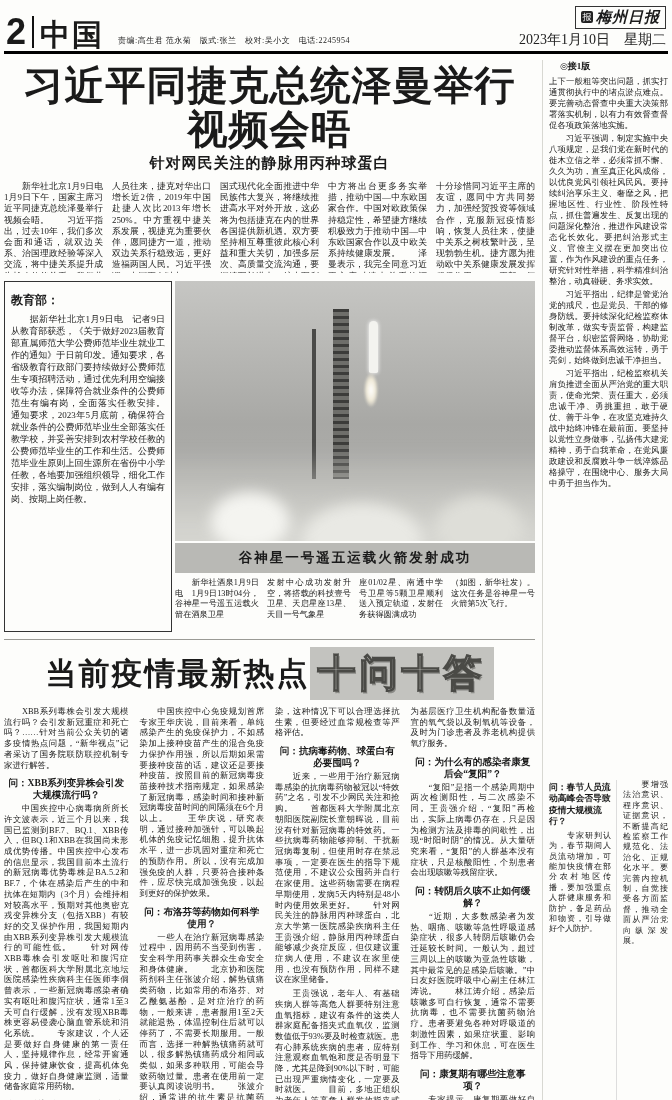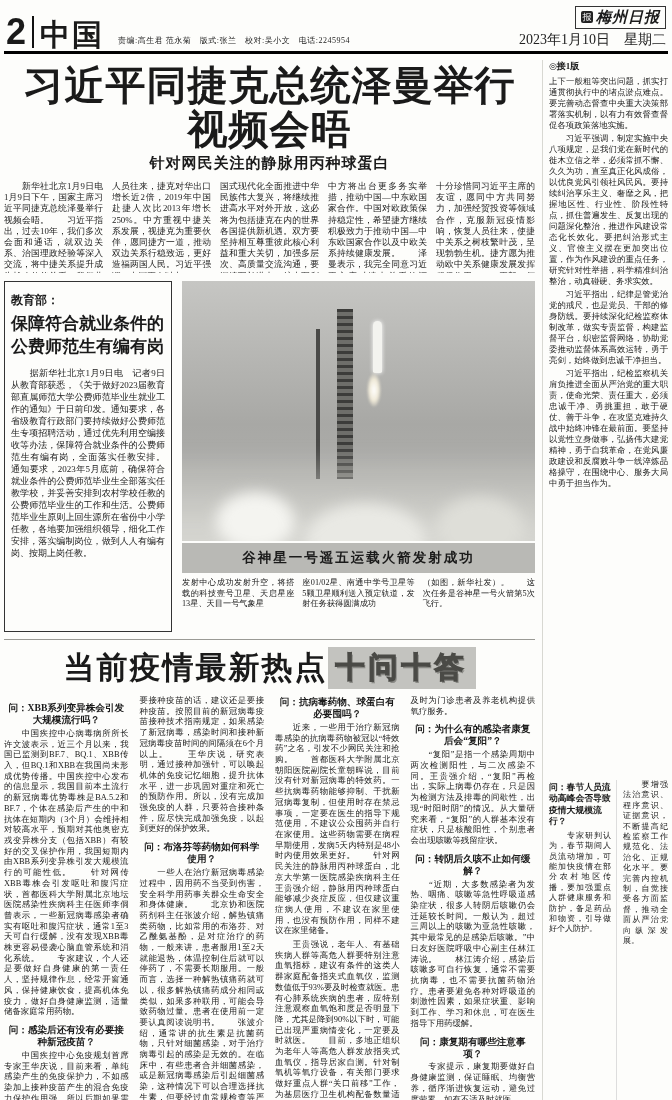--- a/index.html
+++ b/index.html
@@ -21,21 +21,21 @@
   
   #bodywrap{display:flex;gap:7px;margin-top:6px;}
   #mainarea{width:531px;flex:none;}
   #asidecol{flex:1;border-left:1px solid #d8d8d2;padding-left:6px;display:flex;flex-direction:column;}
   
   .headline{font-size:40px;font-weight:900;text-align:center;letter-spacing:1px;line-height:1.1;margin:4px 0 2px;}
   .subhead{font-size:15px;font-weight:700;text-align:center;margin:2px 0 8px;letter-spacing:1px;}
   .lead-cols{display:flex;gap:9px;height:92px;overflow:hidden;}
   .lead-cols .col{flex:1;font-size:8.8px;line-height:11.2px;text-align:justify;}
   
-  .band{display:flex;gap:10px;margin-top:8px;}
+  .band{display:flex;gap:3px;margin-top:8px;}
   .edu-box{width:168px;flex:none;border:1px solid #333;padding:8px 6px;box-sizing:border-box;}
   .edu-kicker{font-size:12px;font-weight:700;margin:2px 0 4px;}
   .edu-title{font-size:17px;font-weight:900;line-height:1.35;margin:0 0 8px;}
   .edu-body{font-size:9px;line-height:12px;text-align:justify;}
   .photo-stack{flex:1;display:flex;flex-direction:column;}
   .photo{position:relative;height:260px;background:linear-gradient(#c6c6c3 0%,#a8a8a5 55%,#b4b4b0 100%);overflow:hidden;}
   .tower{position:absolute;left:44%;top:28px;width:16px;height:170px;
          background:repeating-linear-gradient(#3c3c3a 0 3px,#6e6e6a 3px 7px);}
   .mast2{position:absolute;left:38%;top:48px;width:4px;height:150px;background:#4a4a48;}
   .rocket{position:absolute;left:54%;top:40px;width:9px;height:52px;background:#f3f3ef;border-radius:5px 5px 2px 2px;box-shadow:0 0 4px #fff;}
@@ -47,28 +47,28 @@
                     radial-gradient(70px 50px at 75% 65%,#dedeD8 0 55%,transparent 70%),
                     linear-gradient(transparent,#d4d4cf 70%);}
   .caption-bar{height:30px;background:#b9b9b5;display:flex;align-items:center;justify-content:center;
                font-size:13.5px;font-weight:900;letter-spacing:2px;margin-top:2px;}
   .caption-cols{display:flex;gap:8px;height:54px;overflow:hidden;margin-top:5px;}
   .caption-cols .col{flex:1;font-size:8.2px;line-height:10.6px;text-align:justify;}
   
   .qa-section{border-top:1px solid #9a9a95;margin-top:7px;padding-top:5px;}
   .qa-head{display:flex;align-items:center;justify-content:center;margin:2px 0 7px;}
   .qa-head-black{font-size:31px;font-weight:900;letter-spacing:2px;}
-  .qa-head-box{font-size:29px;font-weight:900;letter-spacing:4px;background:#c3c3bf;color:#f6f6f2;
+  .qa-head-box{font-size:38px;font-weight:900;letter-spacing:4px;background:#c3c3bf;color:#f6f6f2;
                padding:1px 8px;-webkit-text-stroke:1.3px #4a4a46;text-shadow:1.5px 1.5px 0 #8a8a86;}
   .qa-cols{column-count:4;column-gap:11px;height:446px;overflow:hidden;font-size:8.4px;line-height:10.7px;text-align:justify;}
   .qa-intro{margin:0 0 4px;}
   .qa-q{font-size:9.6px;font-weight:900;margin:6px 0 3px;text-align:center;line-height:1.25;}
   .qa-a{margin:0 0 3px;}
   
-  .jump{font-size:9px;font-weight:700;margin:0 0 3px;}
+  .jump{font-size:9px;font-weight:700;margin:0 11px 3px;}
   .aside-top{height:700px;overflow:hidden;font-size:8.4px;line-height:11px;text-align:justify;}
   .aside-top p{margin:0 0 2px;text-indent:2em;}
   .aside-top p:first-of-type{text-indent:0;}
   .aside-bottom{flex:1;display:flex;gap:6px;margin-top:4px;position:relative;}
   .aside-qa{width:62px;flex:none;border-right:1px solid #ddd;padding-right:5px;}
   .aside-qa h4{font-size:8.8px;font-weight:900;margin:2px 0 3px;line-height:1.3;}
   .aside-qa p{font-size:8px;line-height:10.4px;text-align:justify;margin:0;}
   .aside-tail{flex:1;font-size:8px;line-height:10.4px;text-align:justify;overflow:hidden;}
 </style>
 </head>
@@ -105,48 +105,49 @@
       <div class="col">　　新华社北京1月9日电　1月9日下午，国家主席习近平同捷克总统泽曼举行视频会晤。　　习近平指出，过去10年，我们多次会面和通话，就双边关系、治国理政经验等深入交流，将中捷关系提升成为战略伙伴关系。我们共同推动双边经贸</div>
           <div class="col">人员往来，捷克对华出口增长近2倍，2019年中国赴捷人次比2013年增长250%。中方重视中捷关系发展，视捷克为重要伙伴，愿同捷方一道，推动双边关系行稳致远，更好造福两国人民。习近平强调，中国正在以中</div>
           <div class="col">国式现代化全面推进中华民族伟大复兴，将继续推进高水平对外开放，这必将为包括捷克在内的世界各国提供新机遇。双方要坚持相互尊重彼此核心利益和重大关切，加强多层次、高质量交流沟通，要深挖互补潜力，扩大互利合作，增进人文交流。</div>
           <div class="col">中方将出台更多务实举措，推动中国—中东欧国家合作。中国对欧政策保持稳定性，希望捷方继续积极致力于推动中国—中东欧国家合作以及中欧关系持续健康发展。　　泽曼表示，我完全同意习近平主席对捷中关系的评价，我</div>
           <div class="col">十分珍惜同习近平主席的友谊，愿同中方共同努力，加强经贸投资等领域合作，克服新冠疫情影响，恢复人员往来，使捷中关系之树枝繁叶茂，呈现勃勃生机。捷方愿为推动欧中关系健康发展发挥积极作用。　　王毅、何立峰等参加活动。</div>
         </div>
 
       <div class="band">
         <div class="edu-box">
           <div class="edu-kicker">教育部：</div>
-          <div class="edu-title">保障符合就业条件的公费师范生有编有岗</div>
           <div class="edu-body">　　据新华社北京1月9日电　记者9日从教育部获悉，《关于做好2023届教育部直属师范大学公费师范毕业生就业工作的通知》于日前印发。通知要求，各省级教育行政部门要持续做好公费师范生专项招聘活动，通过优先利用空编接收等办法，保障符合就业条件的公费师范生有编有岗，全面落实任教安排。　　通知要求，2023年5月底前，确保符合就业条件的公费师范毕业生全部落实任教学校，并妥善安排到农村学校任教的公费师范毕业生的工作和生活。公费师范毕业生原则上回生源所在省份中小学任教，各地要加强组织领导，细化工作安排，落实编制岗位，做到人人有编有岗、按期上岗任教。</div>
         </div>
 
         <div class="photo-stack">
           <div class="photo">
             <div class="mast2"></div>
             <div class="tower"></div>
             <div class="rocket"></div>
             <div class="flame"></div>
             <div class="smoke"></div>
           </div>
           <div class="caption-bar">谷神星一号遥五运载火箭发射成功</div>
           <div class="caption-cols">
 
+          <div class="col">　　新华社酒泉1月9日电　1月9日13时04分，谷神星一号遥五运载火箭在酒泉卫星</div>
               <div class="col">发射中心成功发射升空，将搭载的科技壹号卫星、天启星座13星、天目一号气象星</div>
               <div class="col">座01/02星、南通中学号卫星等5颗卫星顺利送入预定轨道，发射任务获得圆满成功</div>
               <div class="col">（如图，新华社发）。　　这次任务是谷神星一号火箭第5次飞行。</div>
             </div>
         </div>
       </div>
 
       <div class="qa-section">
         <div class="qa-head">
           <span class="qa-head-black">当前疫情最新热点</span>
           <span class="qa-head-box">十问十答</span>
         </div>
         <div class="qa-cols">
+          <p class="qa-intro">　　XBB系列毒株会引发大规模流行吗？会引发新冠重症和死亡吗？……针对当前公众关切的诸多疫情热点问题，“新华视点”记者采访了国务院联防联控机制专家进行解答。</p>
           <div>
 
               <h4 class="qa-q">问：XBB系列变异株会引发大规模流行吗？</h4>
               <p class="qa-a">　　中国疾控中心病毒病所所长许文波表示，近三个月以来，我国已监测到BF.7、BQ.1、XBB传入，但BQ.1和XBB在我国尚未形成优势传播。中国疾控中心发布的信息显示，我国目前本土流行的新冠病毒优势毒株是BA.5.2和BF.7，个体在感染后产生的中和抗体在短期内（3个月）会维持相对较高水平，预期对其他奥密克戎变异株分支（包括XBB）有较好的交叉保护作用，我国短期内由XBB系列变异株引发大规模流行的可能性低。　　针对网传XBB毒株会引发呕吐和腹泻症状，首都医科大学附属北京地坛医院感染性疾病科主任医师李侗曾表示，一些新冠病毒感染者确实有呕吐和腹泻症状，通常1至3天可自行缓解，没有发现XBB毒株更容易侵袭心脑血管系统和消化系统。　　专家建议，个人还是要做好自身健康的第一责任人，坚持规律作息，经常开窗通风，保持健康饮食，提高机体免疫力，做好自身健康监测，适量储备家庭常用药物。</p>
 
               <h4 class="qa-q">问：感染后还有没有必要接种新冠疫苗？</h4>
               <p class="qa-a">　　中国疾控中心免疫规划首席专家王华庆说，目前来看，单纯感染产生的免疫保护力，不如感染加上接种疫苗产生的混合免疫力保护作用强，所以后期如果需要接种疫苗的话，建议还是要接种疫苗。按照目前的新冠病毒疫苗接种技术指南规定，如果感染了新冠病毒，感染时间和接种新冠病毒疫苗时间的间隔须在6个月以上。　　王华庆说，研究表明，通过接种加强针，可以唤起机体的免疫记忆细胞，提升抗体水平，进一步巩固对重症和死亡的预防作用。所以，没有完成加强免疫的人群，只要符合接种条件，应尽快完成加强免疫，以起到更好的保护效果。</p>
 
               <h4 class="qa-q">问：布洛芬等药物如何科学使用？</h4>
               <p class="qa-a">　　一些人在治疗新冠病毒感染过程中，因用药不当受到伤害，安全科学用药事关群众生命安全和身体健康。　　北京协和医院药剂科主任张波介绍，解热镇痛类药物，比如常用的布洛芬、对乙酰氨基酚，是对症治疗的药物，一般来讲，患者服用1至2天就能退热，体温控制住后就可以停药了，不需要长期服用。一般而言，选择一种解热镇痛药就可以，很多解热镇痛药成分相同或类似，如果多种联用，可能会导致药物过量。患者在使用前一定要认真阅读说明书。　　张波介绍，通常讲的抗生素是抗菌药物，只针对细菌感染，对于治疗病毒引起的感染是无效的。在临床中，有些患者合并细菌感染，或是新冠病毒感染后引起细菌感染，这种情况下可以合理选择抗生素，但要经过血常规检查等严格评估。</p>

